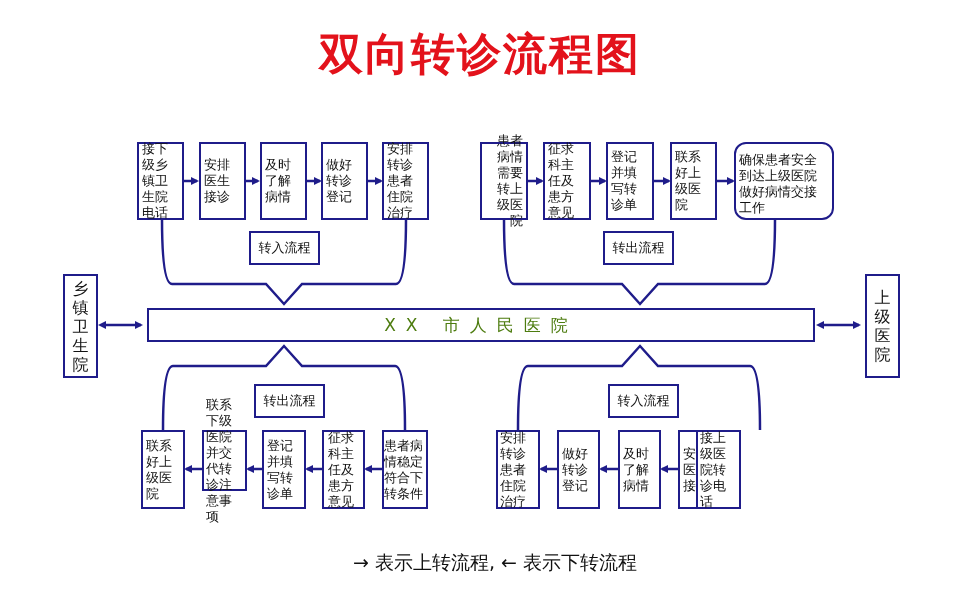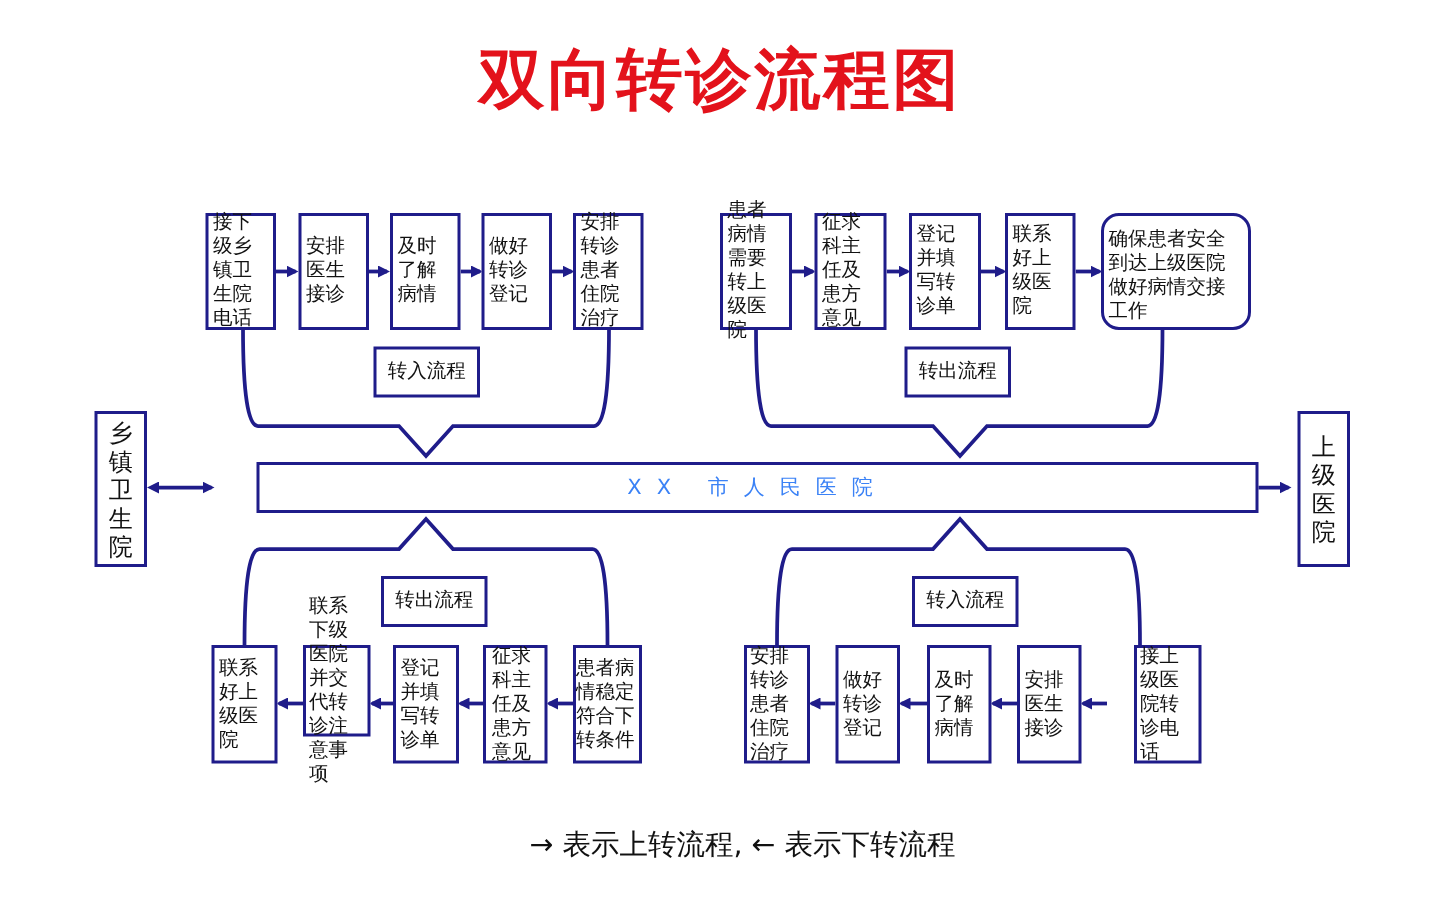--- a/index.html
+++ b/index.html
@@ -4,21 +4,21 @@
 <style>
   html, body { margin:0; padding:0; background:#ffffff; }
   body { width:960px; height:615px; position:relative; overflow:hidden; font-family:"DejaVu Sans", sans-serif; }
   .title { position:absolute; left:0; top:26px; width:960px; text-align:center; font-size:44px; font-weight:bold; color:#e3121b; letter-spacing:2px; line-height:56px; }
   svg.lines { position:absolute; left:0; top:0; }
   .box { position:absolute; box-sizing:border-box; border:2px solid #1f1c8a; background:#fff; color:#111; font-size:13px; line-height:16px; display:flex; align-items:center; justify-content:center; }
   .box span { display:block; }
   .step { padding:4px 3px; text-align:left; }
   .step span { word-break:break-all; }
   .label { font-size:13px; }
-  .center { font-size:14px; letter-spacing:10px; color:#3b82f6;margin-left:24px; }
+  .center { font-size:17px; letter-spacing:10px; color:#4d7c0f; }
   .side { font-size:16px; line-height:19px; text-align:center; }
   .side span { width:1em; word-break:break-all; }
   .legend { position:absolute; left:15px; top:550px; width:960px; text-align:center; font-size:19px; color:#111; }
 </style>
 </head>
 <body>
 
 <div class="title">双向转诊流程图</div>
 
 <svg class="lines" width="960" height="615">
@@ -90,21 +90,21 @@
 <div class="box step" style="left:321px;top:142px;width:47px;height:78px;">
     <span>做好转诊登记</span>
   </div>
 <div class="box step" style="left:382px;top:142px;width:47px;height:78px;">
     <span>安排转诊患者住院治疗</span>
   </div>
 <div class="box label" style="left:249px;top:231px;width:71px;height:34px;">
     <span>转入流程</span>
   </div>
 
-<div class="box step" style="left:480px;top:142px;width:48px;height:78px;">
+<div class="box step" style="left:480px;top:142px;width:48px;height:78px;text-align:right;">
     <span>患者病情需要转上级医院</span>
   </div>
 <div class="box step" style="left:543px;top:142px;width:48px;height:78px;">
     <span>征求科主任及患方意见</span>
   </div>
 <div class="box step" style="left:606px;top:142px;width:48px;height:78px;">
     <span>登记并填写转诊单</span>
   </div>
 <div class="box step" style="left:670px;top:142px;width:47px;height:78px;">
     <span>联系好上级医院</span>
@@ -140,20 +140,20 @@
   </div>
 <div class="box step" style="left:557px;top:430px;width:43px;height:79px;">
     <span>做好转诊登记</span>
   </div>
 <div class="box step" style="left:618px;top:430px;width:43px;height:79px;">
     <span>及时了解病情</span>
   </div>
 <div class="box step" style="left:678px;top:430px;width:43px;height:79px;">
     <span>安排医生接诊</span>
   </div>
-<div class="box step" style="left:756px;top:430px;width:45px;height:79px;padding:2px;">
+<div class="box step" style="left:696px;top:430px;width:45px;height:79px;padding:2px;">
     <span>接上级医院转诊电话</span>
   </div>
 <div class="box label" style="left:608px;top:384px;width:71px;height:34px;">
     <span>转入流程</span>
   </div>
 
 <div class="legend">→ 表示上转流程, ← 表示下转流程</div>
 
 </body></html>

